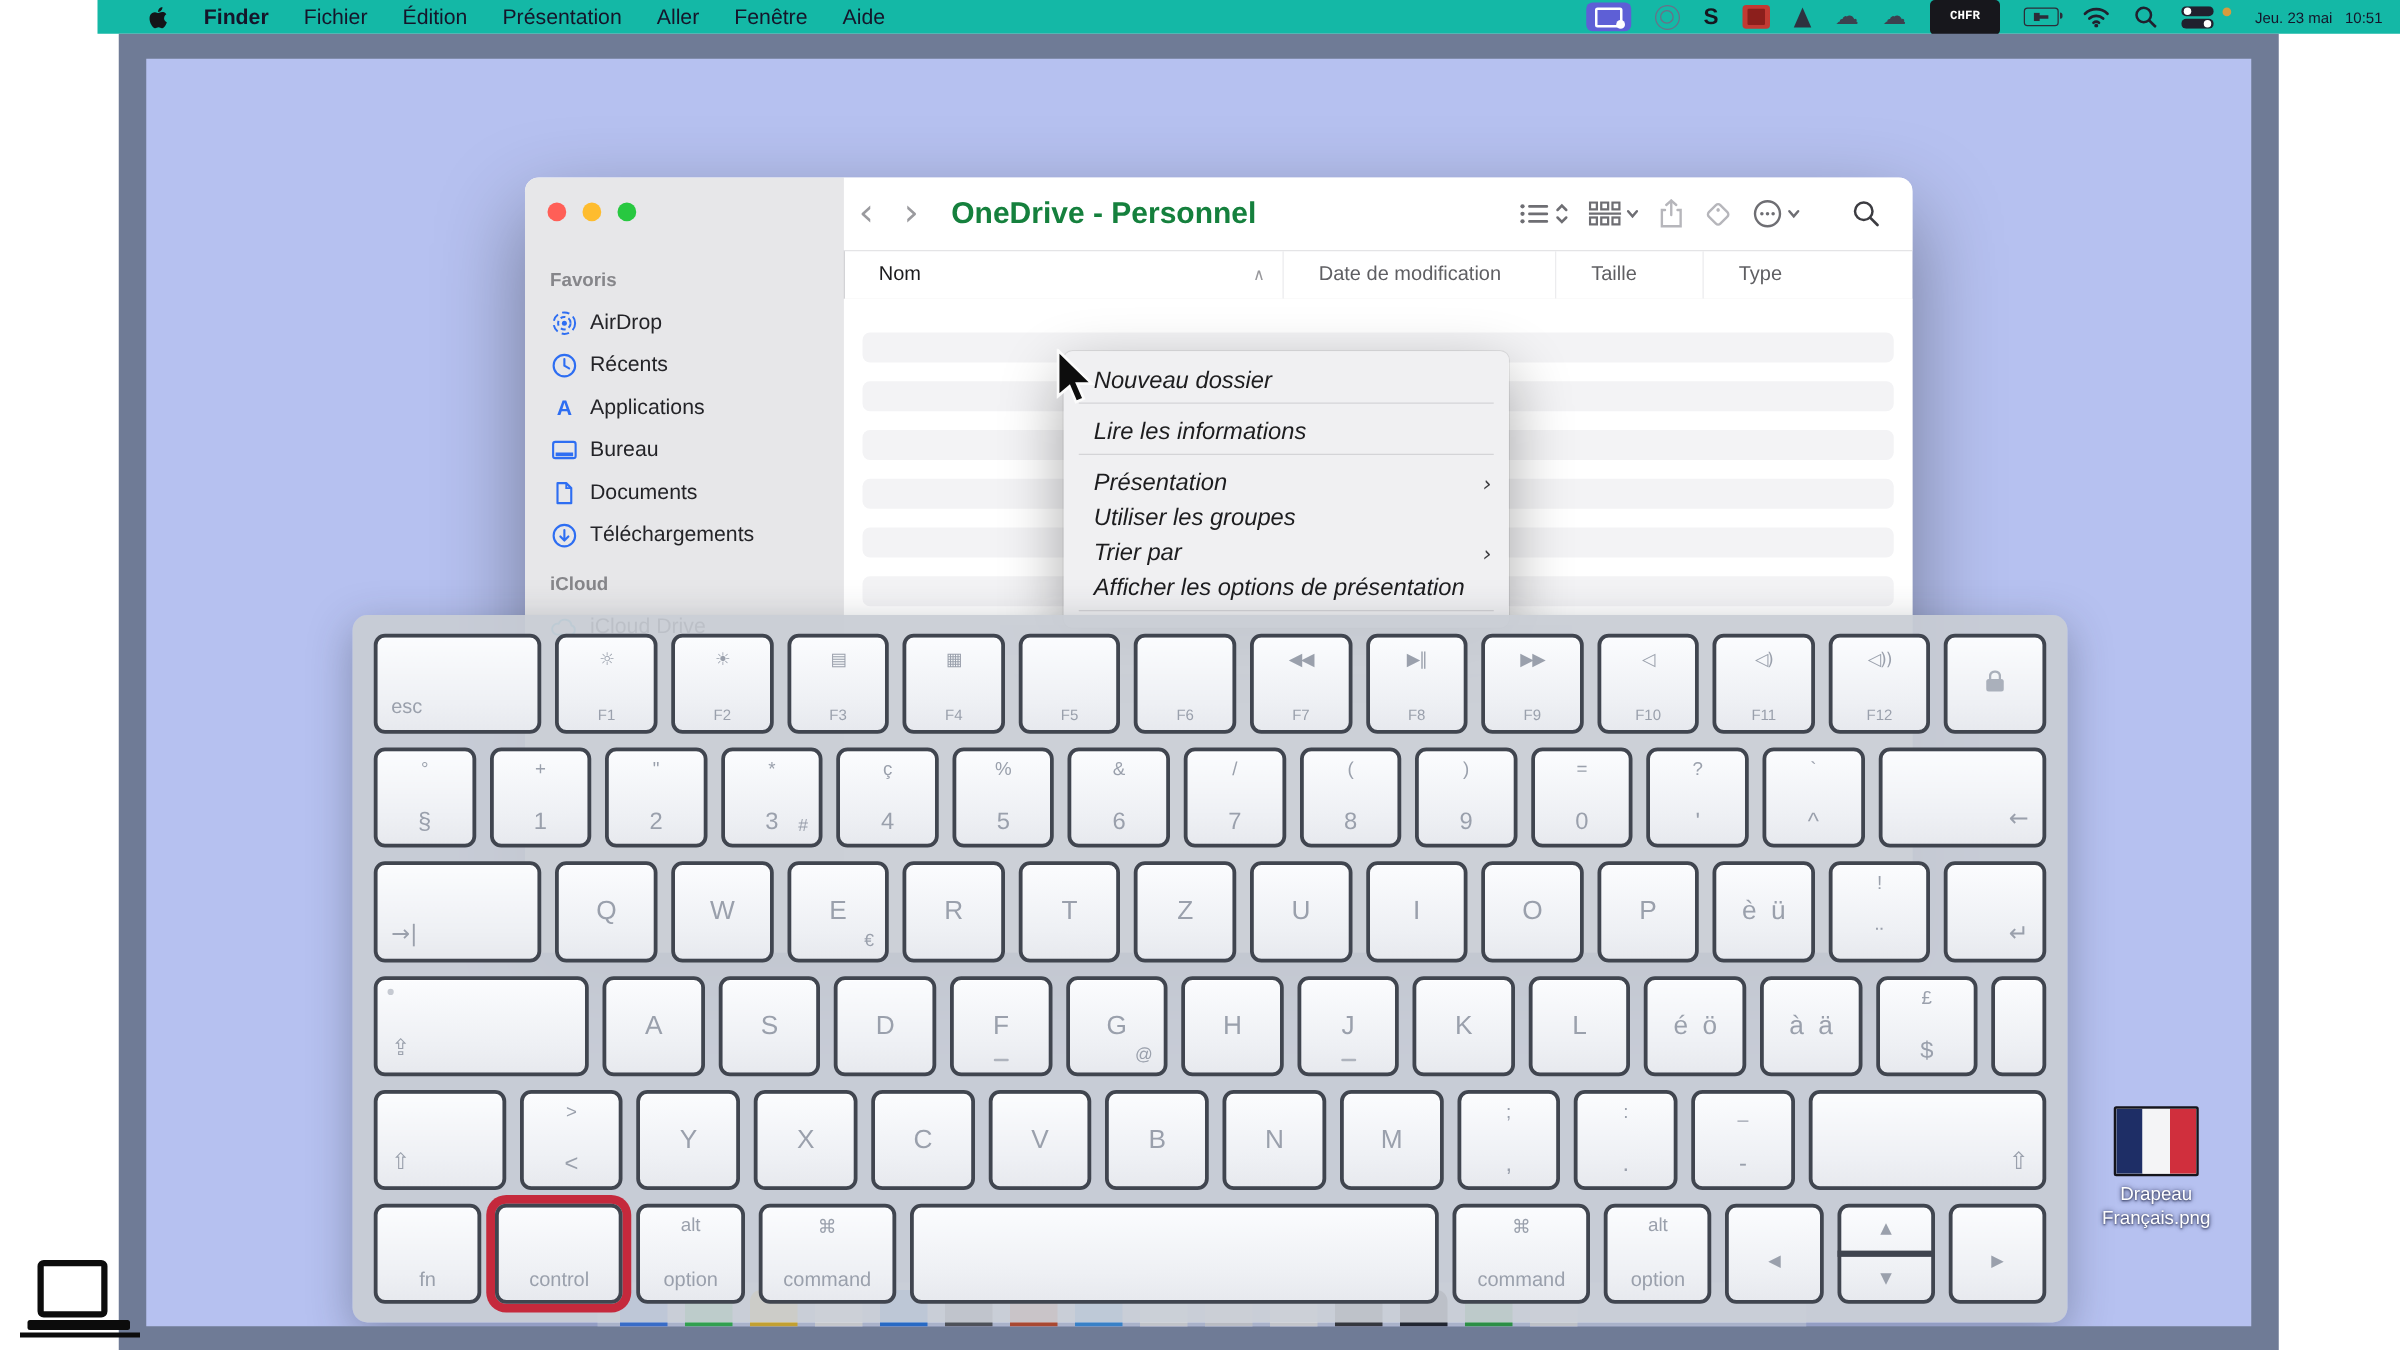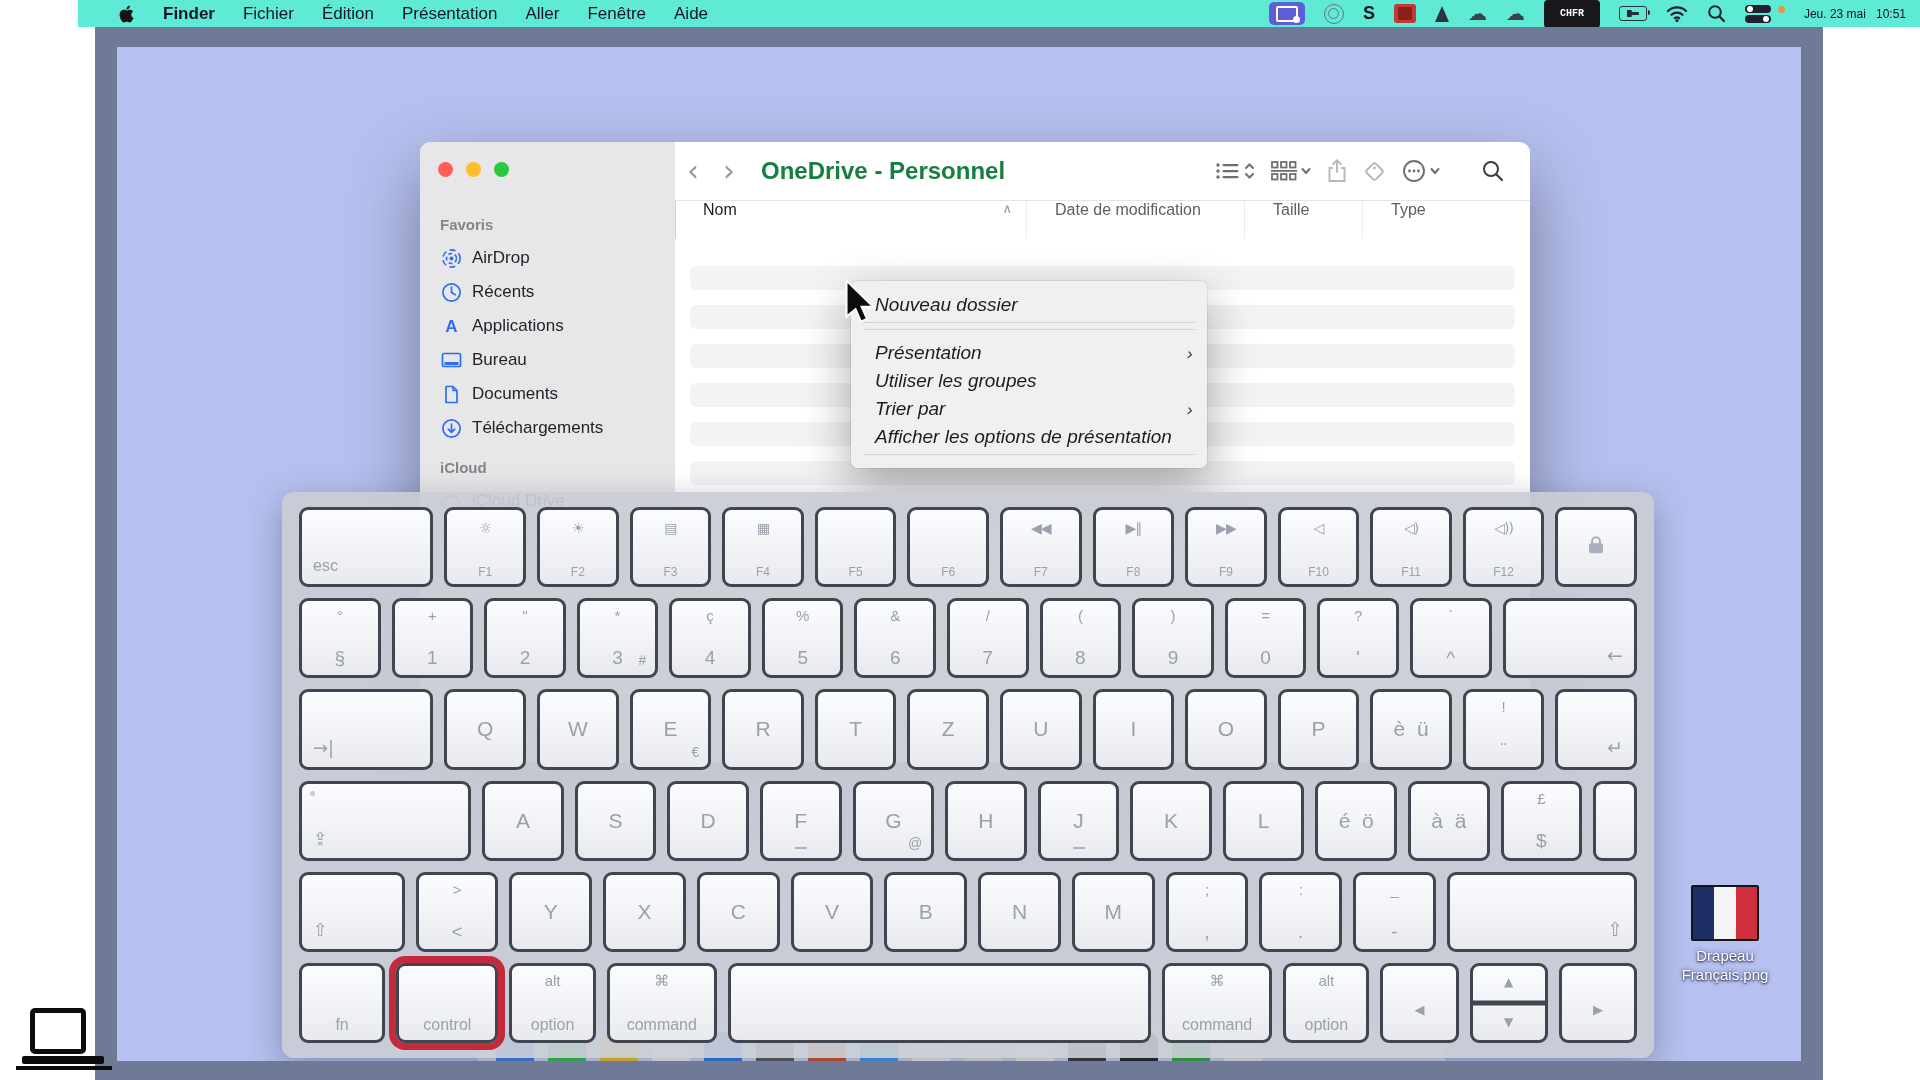--- a/index.html
+++ b/index.html
@@ -1,19 +1,19 @@
 <!DOCTYPE html>
 <html><head>
 <meta charset="utf-8">
 <style>
   html,body{margin:0;padding:0;background:#fff;font-family:"Liberation Sans",sans-serif;}
   .stage{position:relative;width:1920px;height:1080px;overflow:hidden;background:#fff;}
 
   
-  .menubar{position:absolute;left:78px;top:0;width:1842px;height:27px;background:#5eead4;display:flex;align-items:center;color:#15152a;font-size:17px;}
+  .menubar{position:absolute;left:78px;top:0;width:1842px;height:27px;background:#14b8a6;display:flex;align-items:center;color:#15152a;font-size:17px;}
   .mb-left{display:flex;align-items:center;gap:0;padding-left:26px;}
   .mb-item{padding:0 14px;white-space:nowrap;}
   .mb-item.app{font-weight:bold;}
   .mb-right{margin-left:auto;display:flex;align-items:center;gap:19px;padding-right:14px;}
   .st-icon{display:flex;align-items:center;justify-content:center;height:22px;}
   .mirror-badge{width:36px;height:23px;background:#5e5fd6;border-radius:5px;display:flex;align-items:center;justify-content:center;}
   .mirror-screen{width:18px;height:12px;border:2px solid #fff;border-radius:2px;position:relative;}
   .mirror-person{position:absolute;right:-4px;bottom:-3px;width:7px;height:7px;background:#fff;border-radius:50%;}
   .spiral{width:18px;height:18px;border:1.5px solid #6a7088;border-radius:50%;display:flex;align-items:center;justify-content:center;}
   .spiral i{display:block;width:9px;height:9px;border:1.5px solid #6a7088;border-radius:50%;}
@@ -42,21 +42,21 @@
   .sb-list{position:absolute;left:14px;top:60px;right:8px;}
   .sb-section{color:#86868a;font-size:15px;font-weight:bold;margin:14px 0 8px 6px;}
   .sb-item{display:flex;align-items:center;gap:10px;height:34px;padding-left:6px;border-radius:6px;color:#242428;font-size:17px;}
   .sb-ic{width:22px;display:flex;justify-content:center;}
   .f-titlebar{position:absolute;left:255px;top:0;right:0;height:58px;background:#fff;display:flex;align-items:center;}
   .nav-ch{font-size:30px;color:#9a9a9e;padding:0 12px;line-height:1;font-family:"DejaVu Sans",sans-serif;}
   .f-title{font-size:24px;font-weight:bold;color:#15803d;margin-left:14px;white-space:nowrap;text-align:center;}
   .f-tools{margin-left:auto;display:flex;align-items:center;gap:16px;padding-right:26px;}
   .tool{display:flex;align-items:center;gap:4px;}
   .f-header{position:absolute;left:255px;top:58px;right:0;height:38px;border-top:1px solid #e4e4e6;border-bottom:1px solid #e4e4e6;display:flex;align-items:center;font-size:16px;}
-  .col{position:relative;height:100%;display:flex;align-items:flex-start;padding-left:28px;box-sizing:border-box;color:#5f5f63;}
+  .col{position:relative;height:100%;display:flex;align-items:center;padding-left:28px;box-sizing:border-box;color:#5f5f63;}
   .col:first-child{color:#1c1c1e;}
   .col + .col{border-left:1px solid #ececee;}
   .sort-caret{position:absolute;right:14px;color:#98989c;font-size:13px;font-family:"DejaVu Sans",sans-serif;}
   .f-body{position:absolute;left:255px;top:97px;right:0;bottom:0;background:#fff;padding-top:27px;}
   .stripe{height:24px;border-radius:6px;background:#f3f3f5;margin:0 15px 15px 15px;}
 
   
   .ctx{position:absolute;left:734px;top:234px;width:356px;background:rgba(240,240,242,.97);border-radius:7px;box-shadow:0 18px 50px rgba(0,0,0,.33),0 0 0 1px rgba(0,0,0,.07);padding:7px 0;z-index:30;}
   .ctx-item{position:relative;height:28px;display:flex;align-items:flex-end;padding:0 24px;font-size:19px;color:#1d1d1f;white-space:nowrap;font-style:italic;}
   .ctx-item .sub{position:absolute;right:14px;color:#3c3c40;font-size:17px;font-family:"DejaVu Sans",sans-serif;}
@@ -359,20 +359,23 @@
           <div class="stripe"></div>
           <div class="stripe"></div>
         </div>
     </div>
 
     <div class="ctx" id="ctx-menu">
         <div class="ctx-item">
           <span>Nouveau dossier</span>
         </div>
         <div class="ctx-sep"></div>
+        <div class="ctx-item">
+          <span>Lire les informations</span>
+        </div>
         <div class="ctx-sep"></div>
         <div class="ctx-item">
           <span>Présentation</span>
           <span class="sub">›</span>
         </div>
         <div class="ctx-item">
           <span>Utiliser les groupes</span>
         </div>
         <div class="ctx-item">
           <span>Trier par</span>

